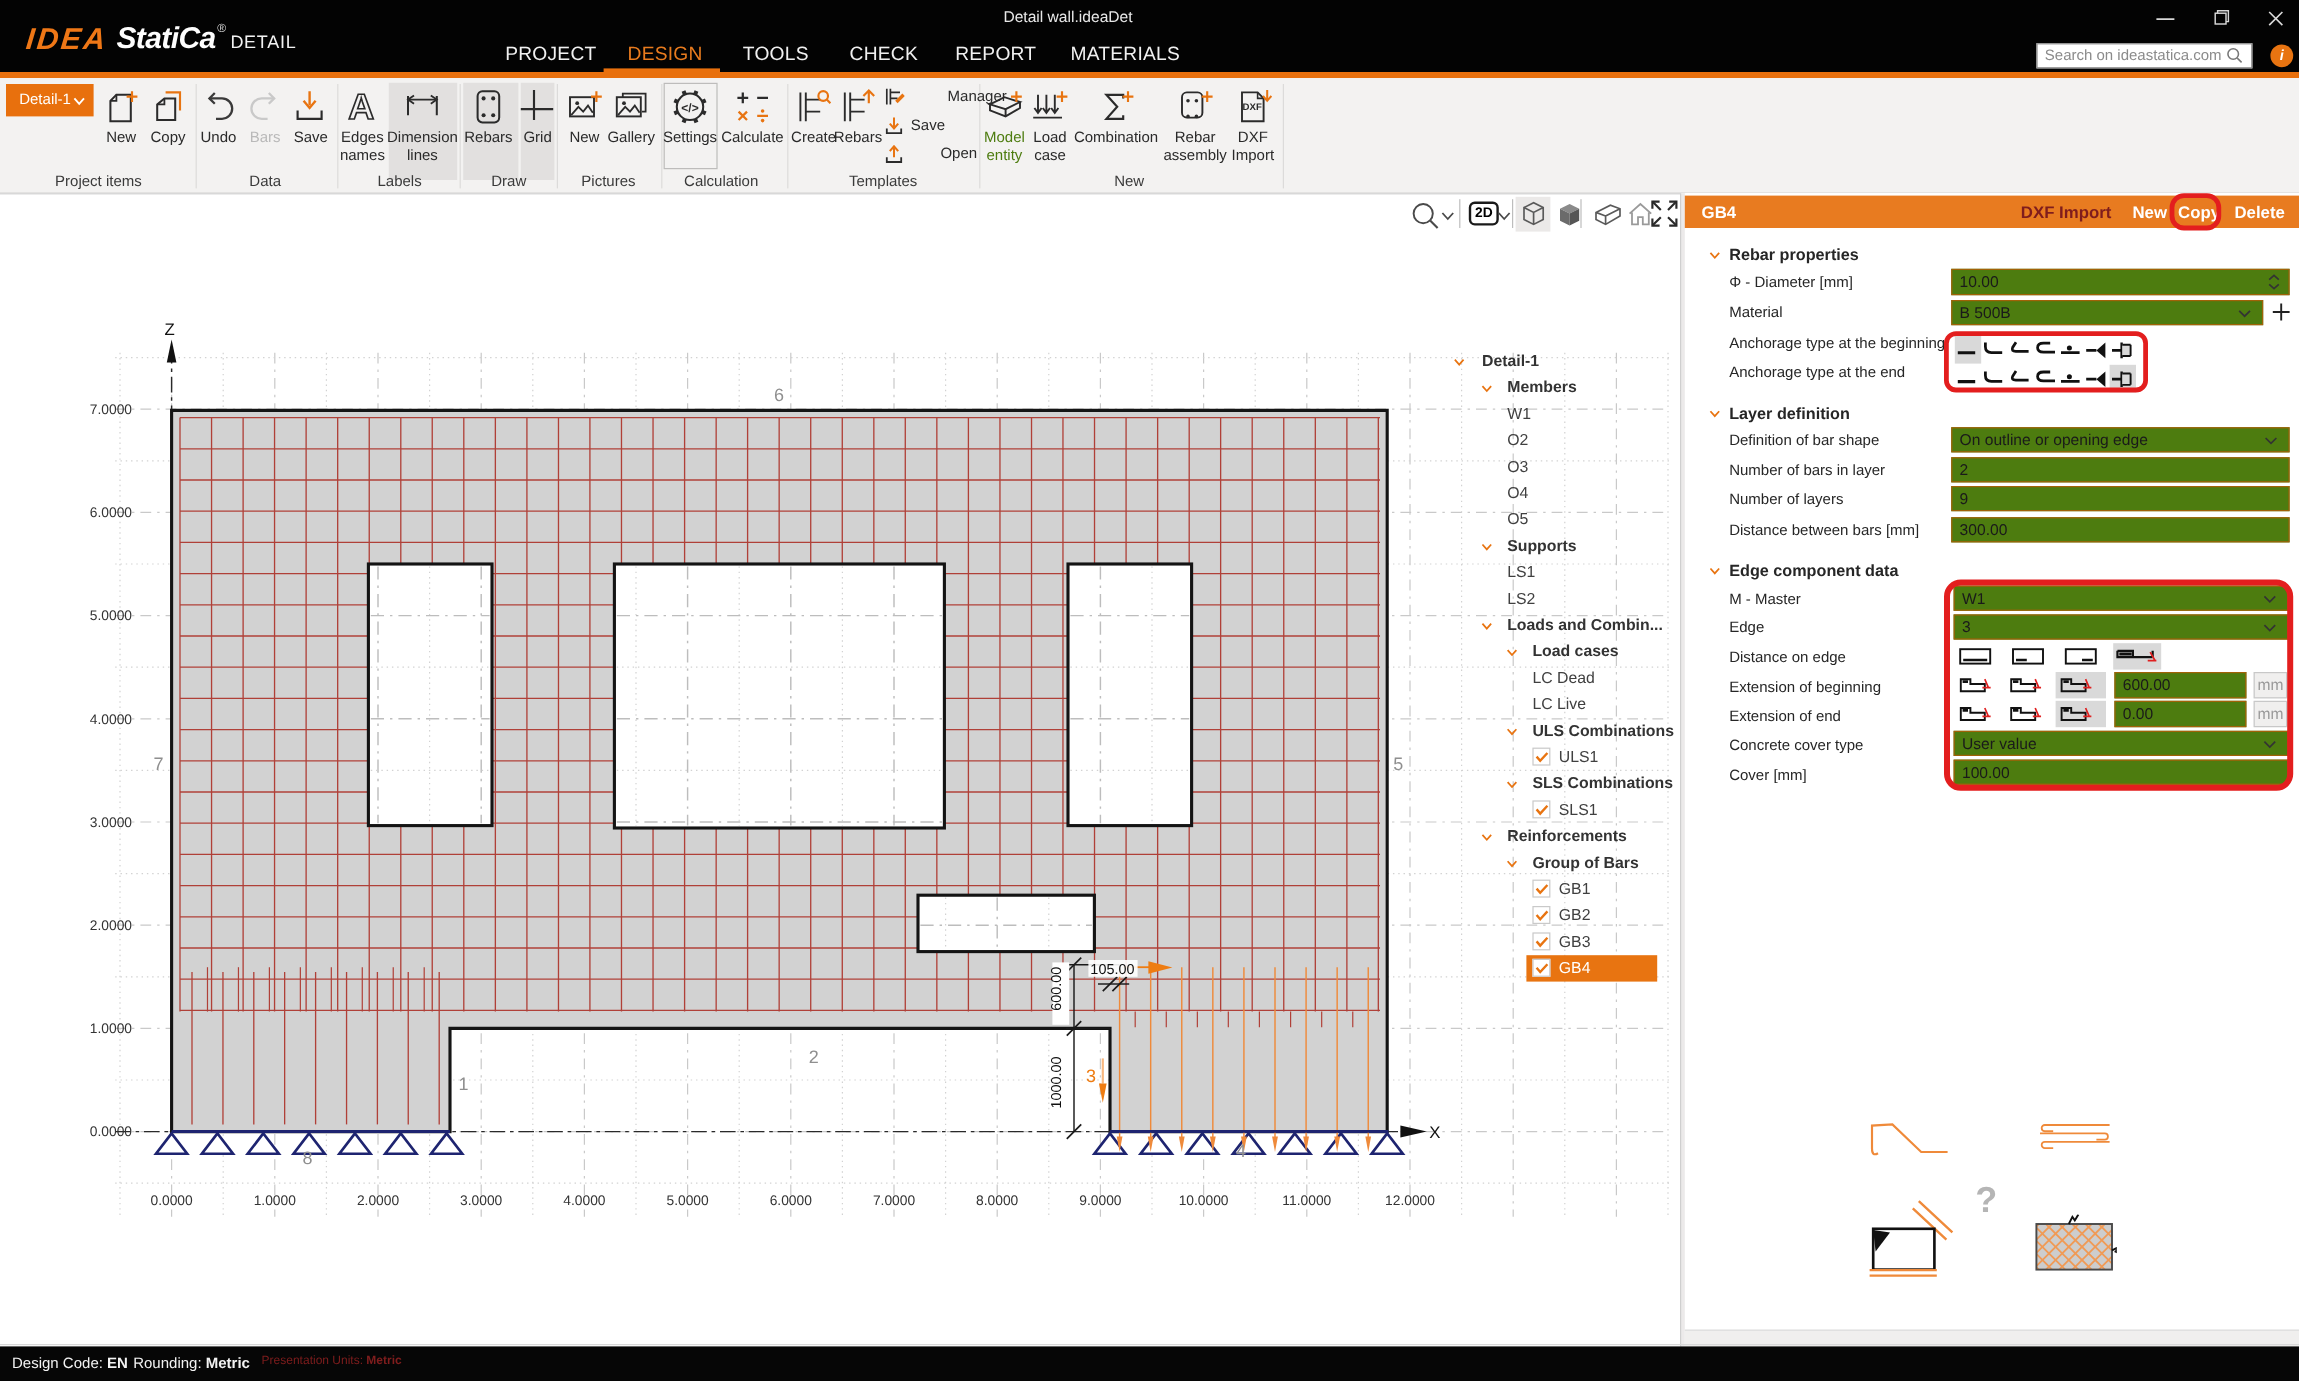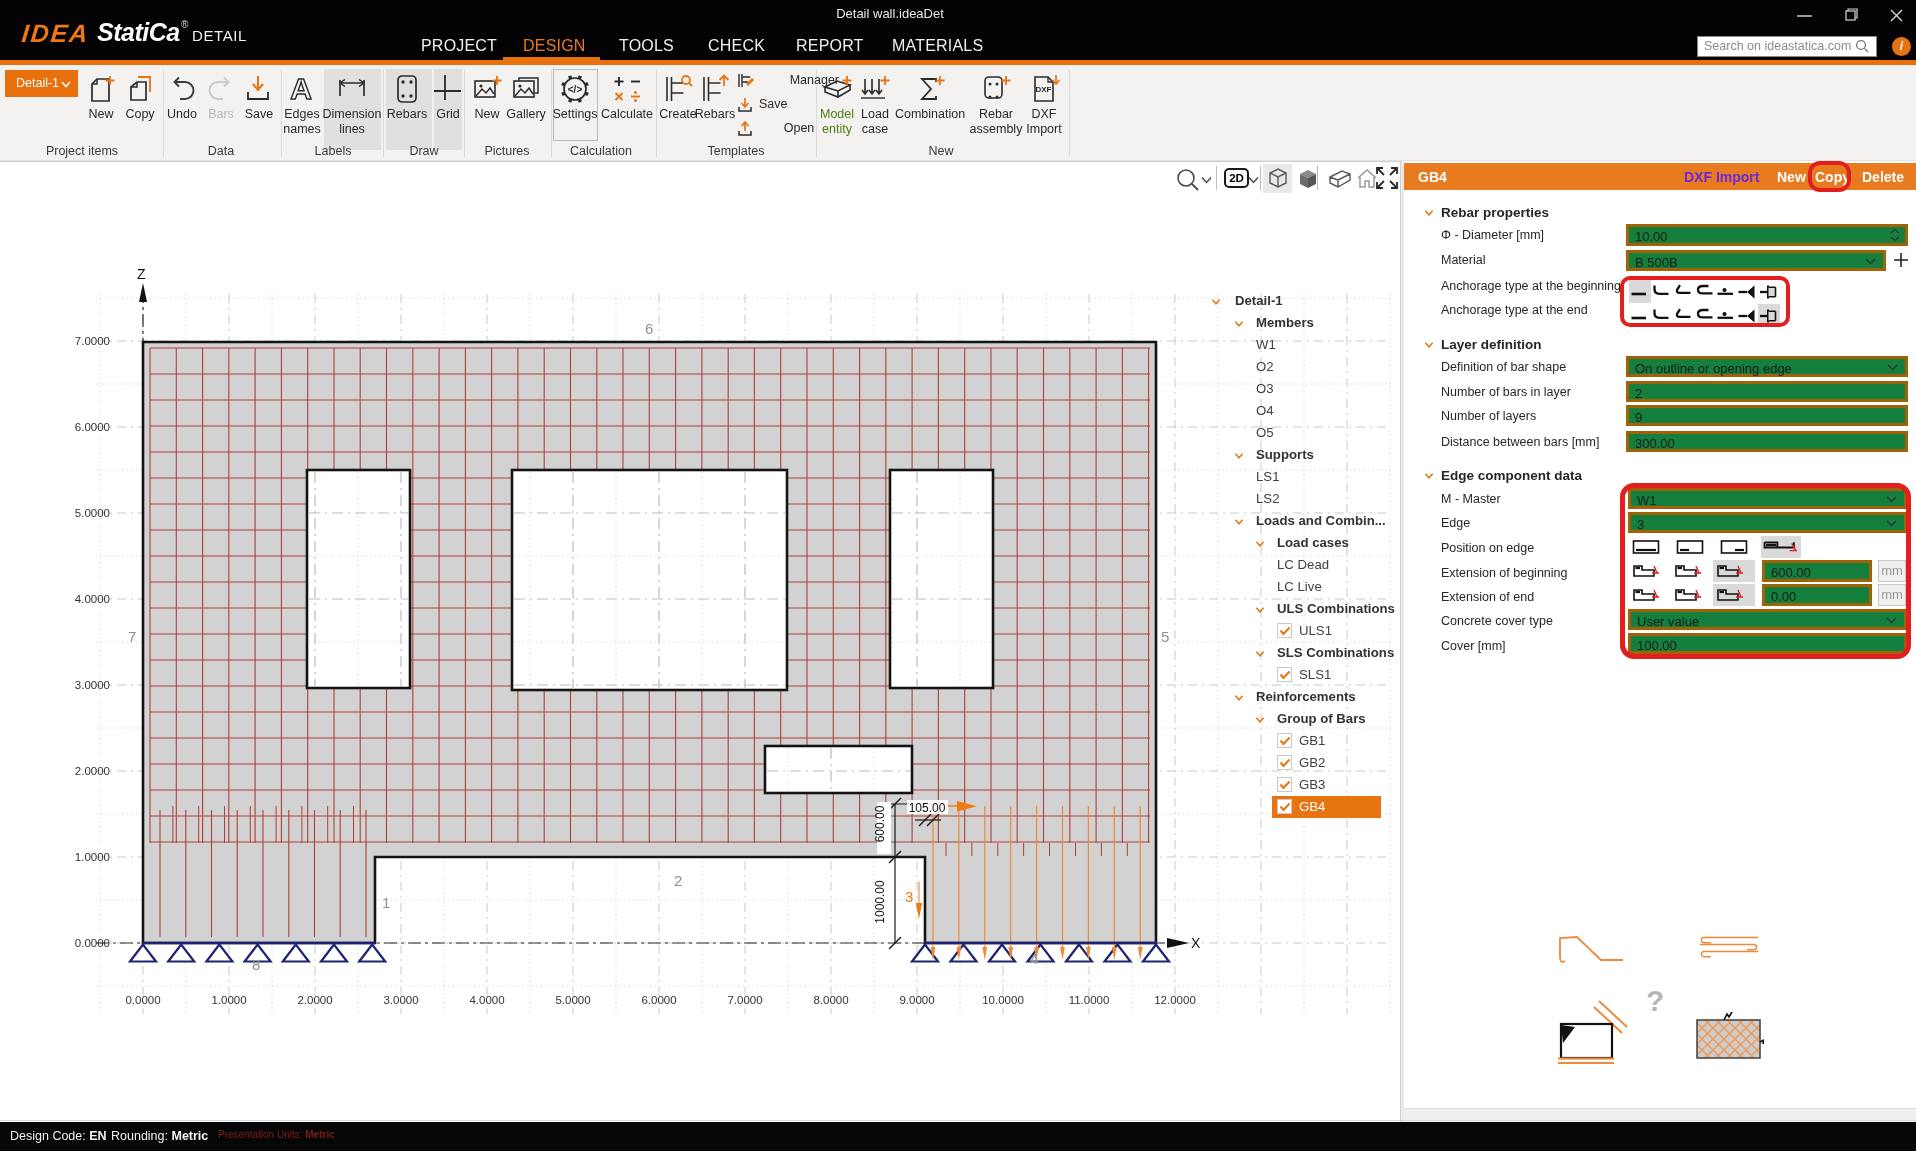--- a/index.html
+++ b/index.html
@@ -15,21 +15,21 @@
 .mitem{position:absolute;top:37px;color:#f0f0f0;font-size:16px;letter-spacing:.2px}
 .gl{position:absolute;top:144px;font-size:12.5px;color:#3a3a3a;text-align:center}
 .sep{position:absolute;top:70px;width:1px;height:87px;background:#dcdbda}
 .iclbl{position:absolute;font-size:12.5px;color:#2a2a2a;text-align:center;line-height:15px}
 .tgl{background:#e2e0df}
 .ticon{position:absolute}
 .treerow{position:absolute;font-size:13.2px;color:#404040;white-space:nowrap}
 .treerow b{font-weight:bold;color:#333}
 .chev{position:absolute;width:10px;height:10px}
 .pl{position:absolute;font-size:12.5px;color:#262626;white-space:nowrap}
-.pbox{position:absolute;border:3px solid #a16207;background:#15803d;font-size:13px;color:#1a1a1a}
+.pbox{position:absolute;border:1px solid #a16207;background:#4d7c0f;font-size:13px;color:#1a1a1a}
 .pbox span{position:absolute;left:6px;top:2px}
 .sechdr{position:absolute;font-size:13.5px;font-weight:bold;color:#262626}
 .redbox{position:absolute;border:4px solid #e31e1e;border-radius:10px}
 .cellsel{background:#d9d9d9}
 .gray-mm{position:absolute;background:#f0efee;border:1px solid #c8c8c8;color:#9a9a9a;font-size:13px;text-align:center}
 </style></head><body>
 
 <div class="hdr"></div>
 <div class="abs" style="left:790px;top:6px;width:200px;text-align:center;color:#e8e8e8;font-size:13px">Detail wall.ideaDet</div>
 <svg class="abs" style="left:1780px;top:4px" width="136" height="24" viewBox="0 0 136 24">
@@ -609,21 +609,21 @@
 <div class="abs" style="left:1272px;top:796px;width:109px;height:22px;background:#e87411"></div>
 <div class="abs" style="left:1277px;top:799px;width:15px;height:15px;background:#fff;border:1px solid #c9c9c9"></div>
 <svg class="abs" style="left:1279px;top:802px" width="12" height="10" viewBox="0 0 12 10">
     <path d="M1.5,4.5 L4.5,8 L10.5,1.5" fill="none" stroke="#e87411" stroke-width="2"></path>
   </svg>
 <div class="treerow" style="left:1299px;top:799px;color:#fff">GB4</div>
 <div class="rpanel"></div>
 <div class="pdiv"></div>
 <div class="abs" style="left:1404px;top:163px;width:512px;height:27px;background:#e87b20"></div>
 <div class="abs" style="left:1418px;top:169px;color:#fff;font-size:14px;font-weight:bold">GB4</div>
-<div class="abs" style="left:1684px;top:169px;color:#6d28d9;font-size:14px;font-weight:bold">DXF Import</div>
+<div class="abs" style="left:1684px;top:169px;color:#7f1d1d;font-size:14px;font-weight:bold">DXF Import</div>
 <div class="abs" style="left:1777px;top:169px;color:#fff;font-size:14px;font-weight:bold">New</div>
 <div class="abs" style="left:1815px;top:169px;color:#fff;font-size:14px;font-weight:bold">Copy</div>
 <div class="abs" style="left:1862px;top:169px;color:#fff;font-size:14px;font-weight:bold">Delete</div>
 <div class="redbox" style="left:1808px;top:161px;width:43px;height:31px;border-radius:12px"></div>
 <svg class="chev" style="left:1424px;top:208px" width="11" height="8" viewBox="0 0 11 8">
     <path d="M1.5,1.5 L5.5,6 L9.5,1.5" fill="none" stroke="#e87411" stroke-width="1.6"></path>
   </svg>
 <div class="sechdr" style="left:1441px;top:205px">Rebar properties</div>
 <div class="pl" style="left:1441px;top:228px">Φ - Diameter [mm]</div>
 <div class="pbox" style="left:1626px;top:224px;width:282px;height:22px">
@@ -734,21 +734,21 @@
 <svg class="abs" style="left:1885px;top:495px" width="13" height="9" viewBox="0 0 13 9">
     <path d="M2,2 L6.5,6.5 L11,2" fill="none" stroke="#333" stroke-width="1.4"></path>
   </svg>
 <div class="pl" style="left:1441px;top:516px">Edge</div>
 <div class="pbox" style="left:1628px;top:512px;width:279px;height:21px">
     <span>3</span>
   </div>
 <svg class="abs" style="left:1885px;top:519px" width="13" height="9" viewBox="0 0 13 9">
     <path d="M2,2 L6.5,6.5 L11,2" fill="none" stroke="#333" stroke-width="1.4"></path>
   </svg>
-<div class="pl" style="left:1441px;top:541px">Position on edge</div>
+<div class="pl" style="left:1441px;top:541px">Distance on edge</div>
 <svg class="abs" style="left:1632px;top:539px" width="28" height="16" viewBox="0 0 28 16">
     <rect x="1.5" y="2" width="25" height="12" fill="none" stroke="#111" stroke-width="1.6"></rect>
     <path d="M4,11 H24" stroke="#111" stroke-width="2.2"></path>
   </svg>
 <svg class="abs" style="left:1676px;top:539px" width="28" height="16" viewBox="0 0 28 16">
     <rect x="1.5" y="2" width="25" height="12" fill="none" stroke="#111" stroke-width="1.6"></rect>
     <path d="M4,11 H13" stroke="#111" stroke-width="2.2"></path>
   </svg>
 <svg class="abs" style="left:1720px;top:539px" width="28" height="16" viewBox="0 0 28 16">
     <rect x="1.5" y="2" width="25" height="12" fill="none" stroke="#111" stroke-width="1.6"></rect>

